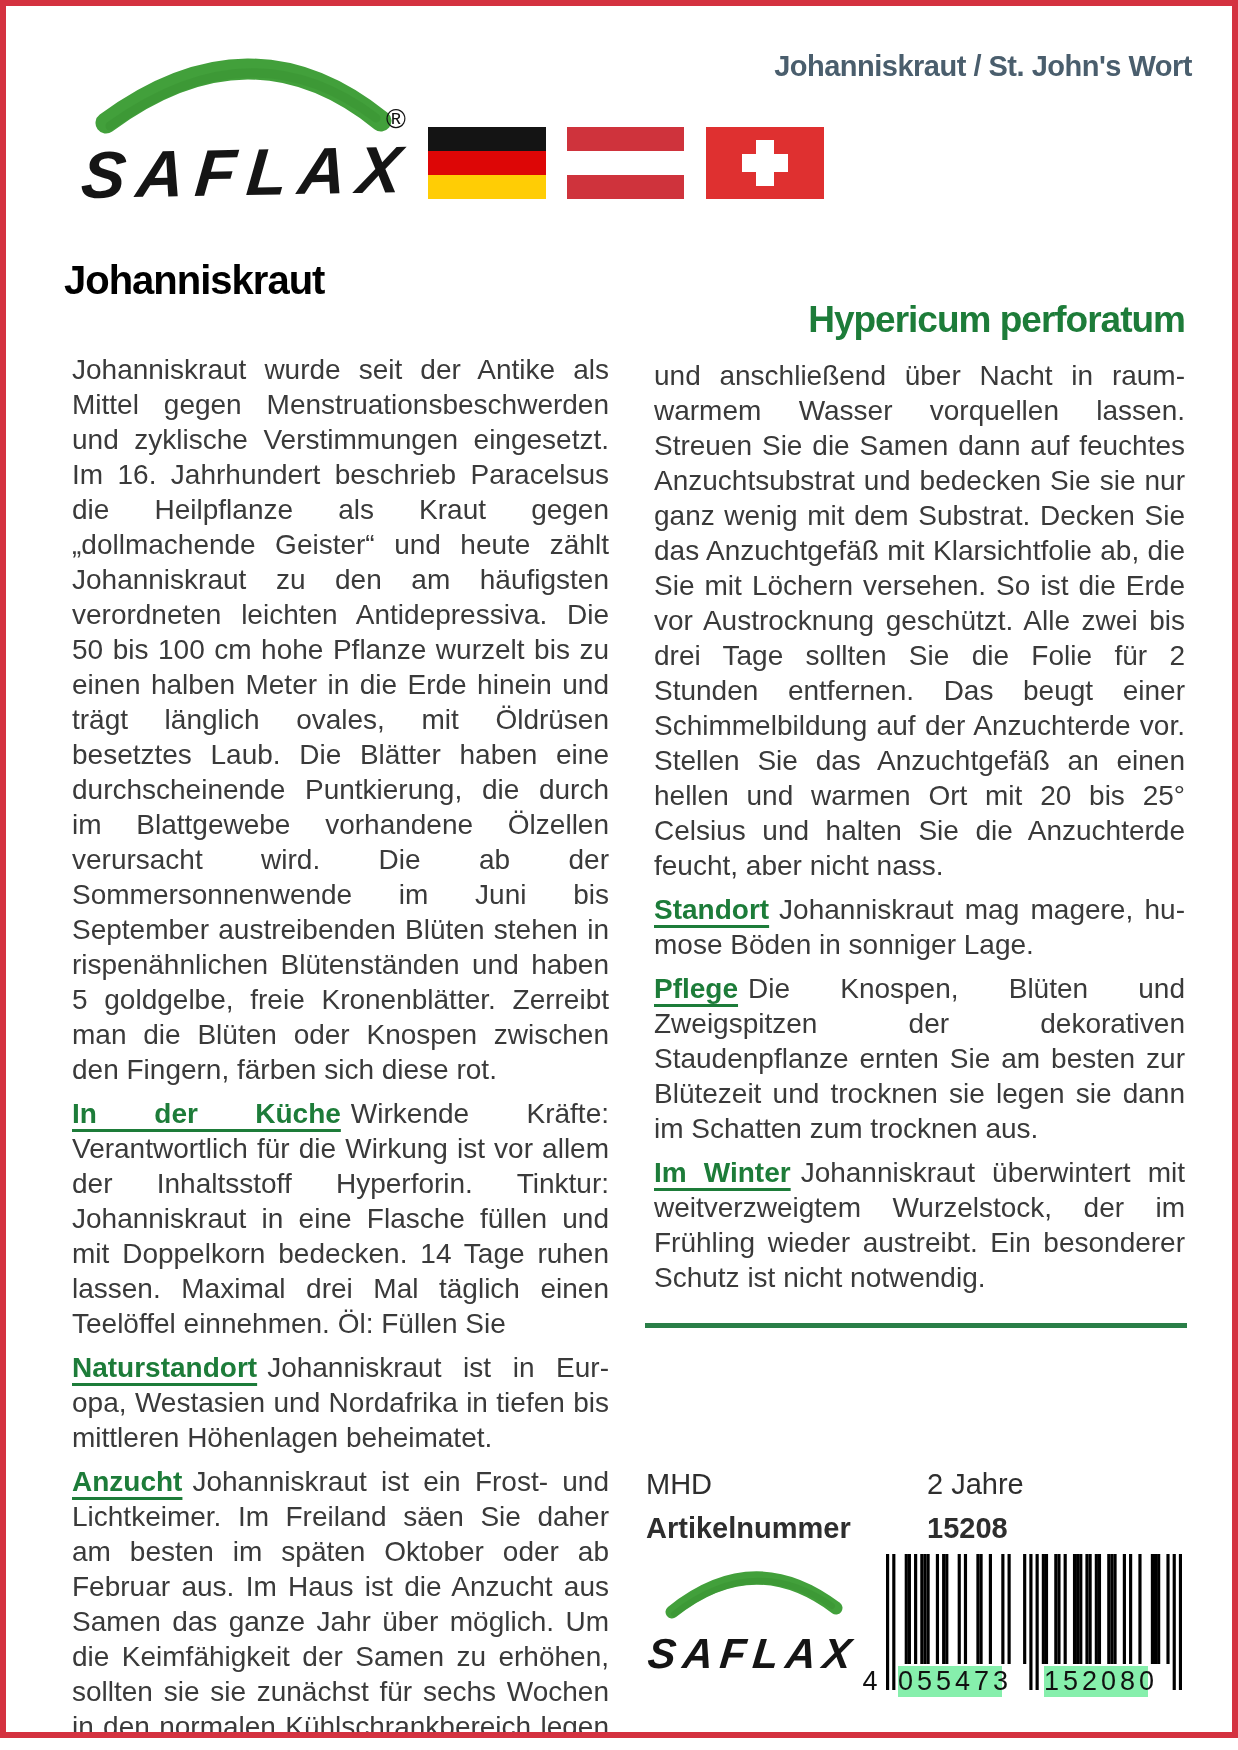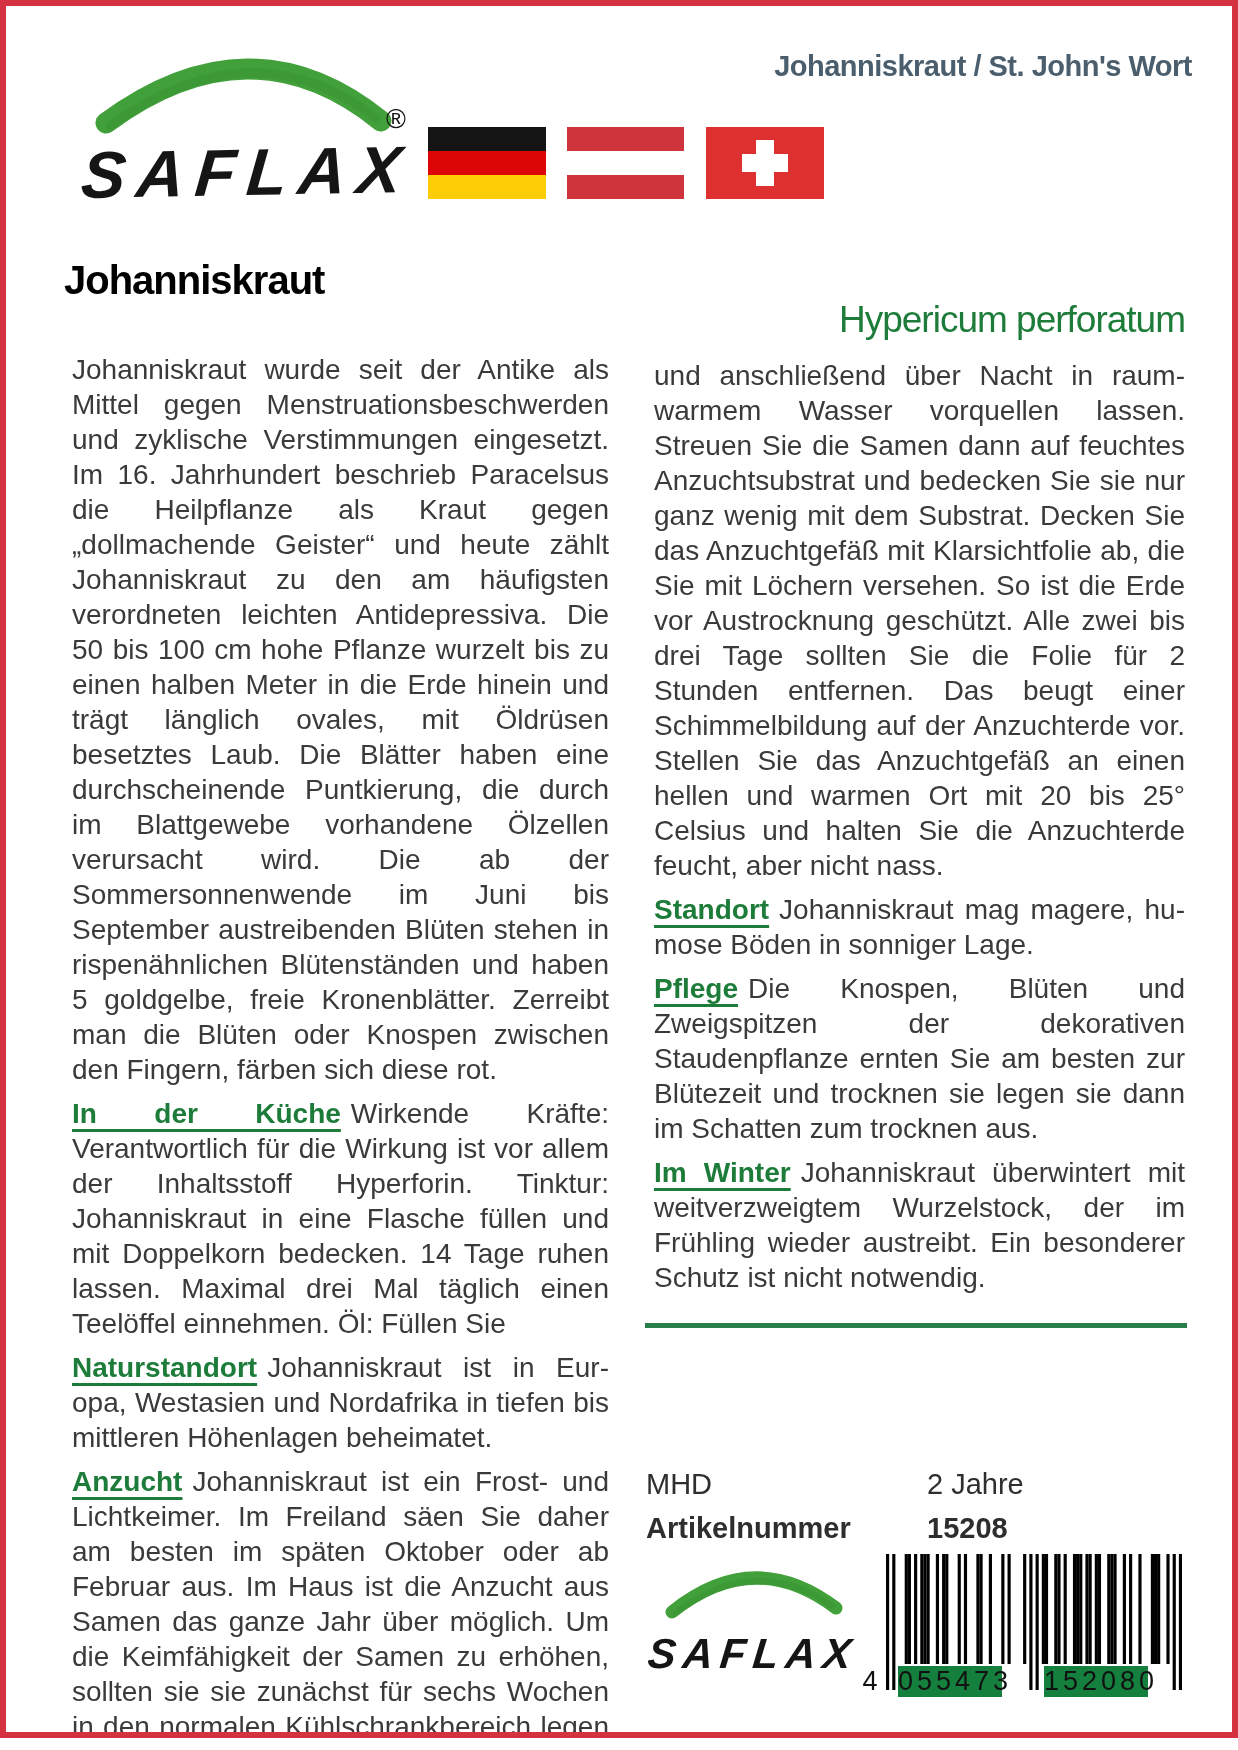--- a/index.html
+++ b/index.html
@@ -51,42 +51,42 @@
   .col{position:absolute;color:#3a3a3a;font-size:28px;line-height:35px;}
   .col p{margin:0 0 9px 8px;text-align:justify;}
   .col-left{left:58px;top:252px;width:545px;}
   .col-right{left:640px;top:292px;width:539px;}
   h1.plant{
     margin:0 0 50px 0;font-size:40px;line-height:44px;
     font-weight:700;color:#000000;letter-spacing:-1px;
   }
   h2.latin{
     margin:0 0 16px 0;font-size:37px;line-height:44px;
-    font-weight:400;color:#1d7c39;letter-spacing:-1px;text-align:right;
+    font-weight:700;color:#1d7c39;letter-spacing:-1px;text-align:right;
   }
   .sh{
     font-weight:700;color:#1d7c39;
     text-decoration:underline;text-decoration-color:#1d7c39;
     text-decoration-thickness:3px;text-underline-offset:6px;
     margin-right:10px;
   }
   
   .separator{position:absolute;left:639px;top:1317px;width:542px;height:5px;background:#2a7f48;}
   
   .meta-label{position:absolute;left:640px;font-size:29px;color:#2e2e2e;}
   .meta-value{position:absolute;left:921px;font-size:29px;color:#2e2e2e;}
   .row1{top:1462px;}
   .row2{top:1506px;font-weight:bold;}
   
   .barcode{position:absolute;left:880px;top:1548px;width:300px;height:140px;}
   .barcode svg{position:absolute;left:0;top:0;}
   .barcode svg rect{fill:#000;}
   .bc-d{
     position:absolute;top:112px;font-size:27px;color:#111;
-    letter-spacing:4px;background:#15803d;text-align:center;
+    letter-spacing:4px;background:#86efac;text-align:center;
   }
   .bc-first{left:-28px;width:24px;letter-spacing:0;background:transparent;}
   .bc-left{left:12px;width:104px;}
   .bc-right{left:158px;width:104px;}
 </style>
 </head>
 <body>
 
 <div class="page">
 

